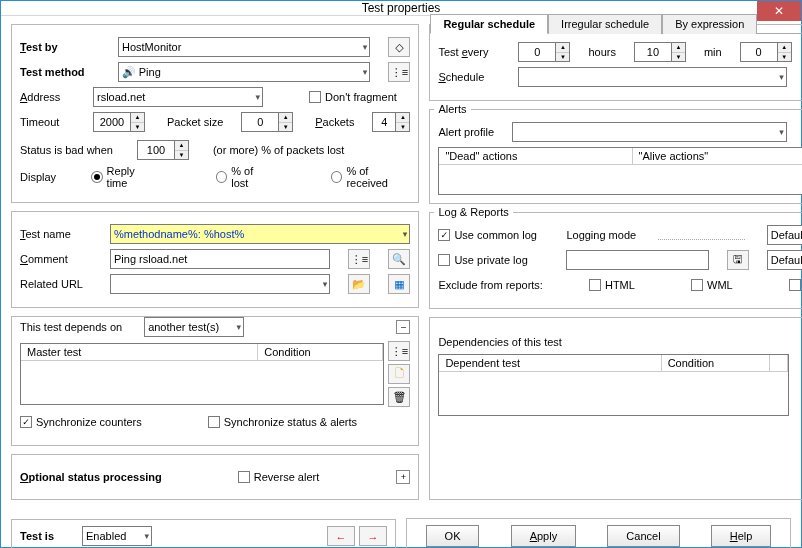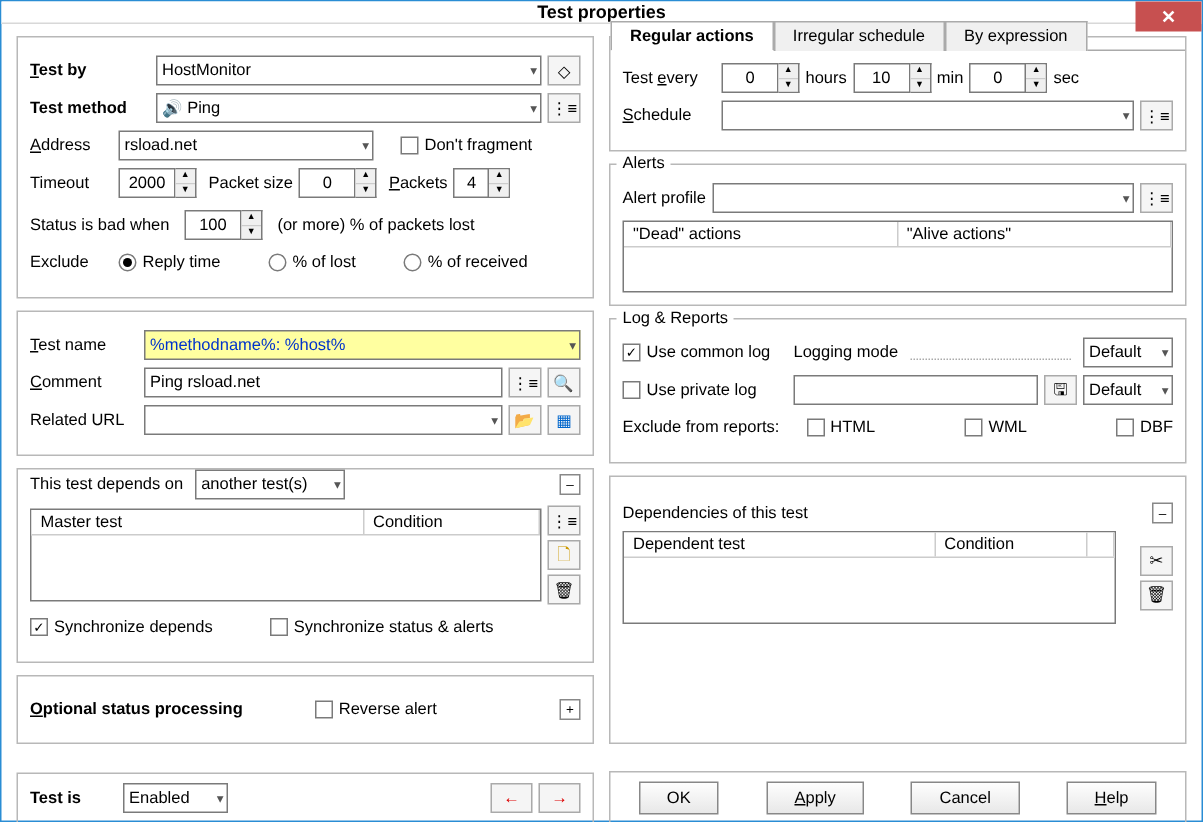--- a/index.html
+++ b/index.html
@@ -1,25 +1,25 @@
 <!DOCTYPE html>
 <html><head>
 <meta charset="utf-8">
 <style>
 * { box-sizing: border-box; margin: 0; padding: 0; font-family: "Segoe UI", Tahoma, sans-serif; font-size: 11px; }
 body { background: #fff; }
 .window { width: 802px; height: 548px; border: 1px solid #2a8dd4; display: flex; flex-direction: column; }
-.titlebar { height: 28px; background: #fff; display: flex; align-items: center; justify-content: center; position: relative; border-bottom: 1px solid #d8d8d8; font-weight: bold; }
+.titlebar { height: 28px; background: #fff; display: flex; align-items: center; justify-content: center; position: relative; border-bottom: 1px solid #d8d8d8; }
 .titlebar span { font-size: 12px; color: #000; }
 .closebtn { position: absolute; right: 0; top: 0; width: 44px; height: 20px; background: #c75050; color: #fff; display: flex; align-items: center; justify-content: center; font-size: 12px; cursor: pointer; }
 .content { flex: 1; display: flex; padding: 8px 10px 4px 10px; gap: 10px; position: relative; }
 .col { flex: 1; display: flex; flex-direction: column; }
 .groupbox { border: 1px solid #b8b8b8; position: relative; margin-bottom: 8px; padding: 12px 8px 8px 8px; }
 .grouplabel { position: absolute; top: -7px; left: 4px; background: #fff; padding: 0 4px; font-size: 11px; }
-.row { display: flex; align-items: center; margin-bottom: 5px; min-height: 20px; gap: 4px; }
+.row { display: flex; align-items: center; margin-bottom: 5px; min-height: 20px; gap: 18px; }
 .label { white-space: nowrap; }
 .bold { font-weight: bold; }
 .und { text-decoration: underline; }
 .combo, .input { height: 20px; border: 1px solid #7a7a7a; background: #fff; padding: 0 3px; display: flex; align-items: center; position: relative; }
 .combo::after { content: "▾"; position: absolute; right: 2px; font-size: 9px; color: #555; }
 .combo-yellow { background: #ffffa0; color: #0033cc; }
 .spin { display: flex; height: 20px; }
 .spin input { width: 38px; height: 20px; border: 1px solid #7a7a7a; text-align: center; font-size: 11px; }
 .spinbtns { width: 14px; border: 1px solid #7a7a7a; border-left: none; display: flex; flex-direction: column; }
 .spinbtns div { flex: 1; font-size: 6px; display: flex; align-items: center; justify-content: center; background: #f0f0f0; border-bottom: 1px solid #ccc; cursor: pointer; }
@@ -109,21 +109,21 @@
           <div class="spin" style="margin:0 6px">
               <input readonly="" value="100" style="">
               <div class="spinbtns">
                 <div>▲</div>
                 <div>▼</div>
               </div>
             </div>
           <span class="label">(or more) % of packets lost</span>
         </div>
         <div class="row">
-          <span class="label" style="width:55px">Exclude</span>
+          <span class="label" style="width:55px">Display</span>
           <label class="radio">
               <span class="dot on"></span>
               <span>Reply time</span>
             </label>
           <div style="width:24px"></div>
           <label class="radio">
               <span class="dot"></span>
               <span>% of lost</span>
             </label>
           <div style="width:24px"></div>
@@ -177,21 +177,21 @@
           </div>
           <div style="display:flex;flex-direction:column;gap:3px">
             <div class="iconbtn">⋮≡</div>
             <div class="iconbtn" style="color:#c90">🗋</div>
             <div class="iconbtn">🗑</div>
           </div>
         </div>
         <div class="row">
           <label class="checkbox">
               <span class="box">✓</span>
-              <span>Synchronize depends</span>
+              <span>Synchronize counters</span>
             </label>
           <div style="width:30px"></div>
           <label class="checkbox">
               <span class="box"></span>
               <span>Synchronize status &amp; alerts</span>
             </label>
         </div>
       </div>
 
       <div class="groupbox" style="padding:12px 8px">
@@ -204,21 +204,21 @@
             </label>
           <div style="flex:1"></div>
           <div class="expbtn">+</div>
         </div>
       </div>
     </div>
 
     <div class="col">
       <div class="groupbox" style="padding-top:0">
         <div class="tabs">
-          <div class="tab active">Regular actions</div>
+          <div class="tab active">Regular schedule</div>
           <div class="tab">Irregular schedule</div>
           <div class="tab">By expression</div>
         </div>
         <div class="row">
           <span class="label" style="width:62px">Test <span class="und">e</span>very</span>
           <div class="spin">
               <input readonly="" value="0" style="">
               <div class="spinbtns">
                 <div>▲</div>
                 <div>▼</div>

